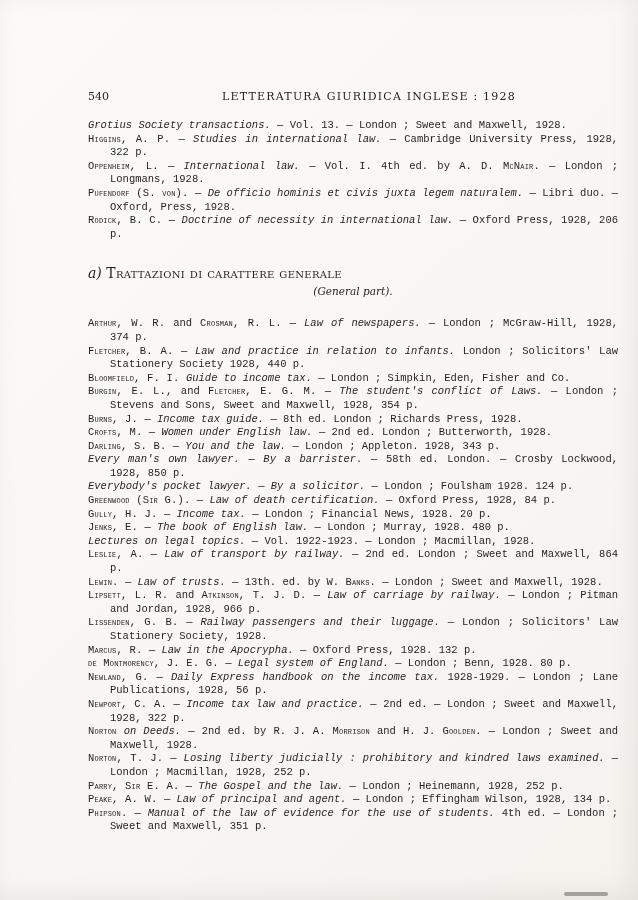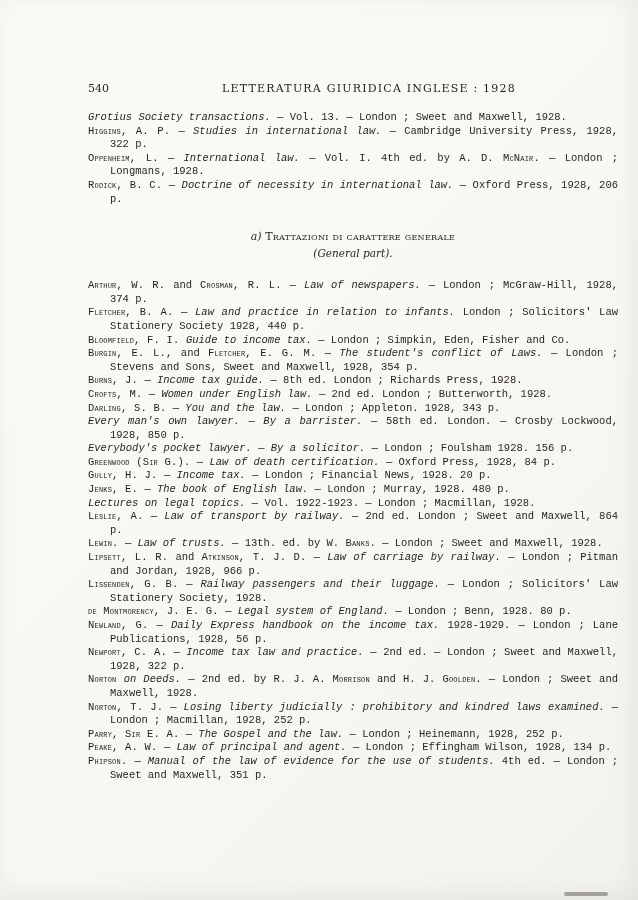--- a/index.html
+++ b/index.html
@@ -17,20 +17,21 @@
   }
   .paper {
     position: absolute;
     inset: 0;
     background: linear-gradient(135deg, #fbfaf7 0%, #f8f7f3 55%, #f3f2ed 100%);
     box-shadow: inset -10px 0 24px rgba(0,0,0,0.035), inset 0 -12px 24px rgba(0,0,0,0.03);
   }
   .content {
     position: relative;
     padding: 82px 20px 0 88px;
+    margin-top: 8px;
   }
   .pagehead {
     display: flex;
     align-items: baseline;
     font-size: 11px;
     margin-bottom: 16px;
   }
   .pageno {
     width: 72px;
     flex: 0 0 auto;
@@ -64,22 +65,22 @@
     margin: 0 0 4px 0;
   }
   .section-sub {
     text-align: center;
     font-style: italic;
     font-size: 10.5px;
     margin: 0;
   }
   .subsection-block { margin-top: 24px; margin-bottom: 20px; }
   .subsection-title {
-    text-align: center;
-    font-size: 11px;
+    text-align: left;
+    font-size: 14px;
     margin: 0 0 4px 0;
   }
   .subsection-title .lbl { font-style: italic; }
   .subsection-title .t { font-variant: small-caps; letter-spacing: 0.3px; }
   .subsection-sub {
     text-align: center;
     font-style: italic;
     font-size: 10.5px;
     margin: 0;
   }
@@ -105,47 +106,49 @@
 
   <div class="pagehead">
     <span class="pageno">540</span>
     <span class="headtitle">LETTERATURA GIURIDICA INGLESE : 1928</span>
   </div>
 
   <div class="entries gap-after-intl" id="intl-entries">
       <p class="entry"><span class="i">Grotius Society transactions.</span><span class="n"> — Vol. 13. — London ; Sweet and Maxwell, 1928.</span></p>
       <p class="entry"><span class="sc">Higgins, A. P.</span><span class="n"> — </span><span class="i">Studies in international law.</span><span class="n"> — Cambridge University Press, 1928, 322 p.</span></p>
       <p class="entry"><span class="sc">Oppenheim, L.</span><span class="n"> — </span><span class="i">International law.</span><span class="n"> — Vol. I. 4th ed. by A. D. </span><span class="sc">McNair</span><span class="n">. — London ; Longmans, 1928.</span></p>
+      <p class="entry"><span class="sc">Pufendorf (S. von).</span><span class="n"> — </span><span class="i">De officio hominis et civis juxta legem naturalem.</span><span class="n"> — Libri duo. — Oxford, Press, 1928.</span></p>
       <p class="entry"><span class="sc">Rodick, B. C.</span><span class="n"> — </span><span class="i">Doctrine of necessity in international law.</span><span class="n"> — Oxford Press, 1928, 206 p.</span></p>
     </div>
 
 
   <div class="subsection-block">
     <p class="subsection-title"><span class="lbl">a)</span> <span class="t">Trattazioni di carattere generale</span></p>
     <p class="subsection-sub">(General part).</p>
   </div>
 
   <div class="entries" id="civil-entries">
       <p class="entry"><span class="sc">Arthur, W. R.</span><span class="n"> and </span><span class="sc">Crosman, R. L.</span><span class="n"> — </span><span class="i">Law of newspapers.</span><span class="n"> — London ; McGraw-Hill, 1928, 374 p.</span></p>
       <p class="entry"><span class="sc">Fletcher, B. A.</span><span class="n"> — </span><span class="i">Law and practice in relation to infants.</span><span class="n"> London ; Solicitors' Law Stationery Society 1928, 440 p.</span></p>
       <p class="entry"><span class="sc">Bloomfield, F. I.</span><span class="n"> </span><span class="i">Guide to income tax.</span><span class="n"> — London ; Simpkin, Eden, Fisher and Co.</span></p>
       <p class="entry"><span class="sc">Burgin, E. L.,</span><span class="n"> and </span><span class="sc">Fletcher, E. G. M.</span><span class="n"> — </span><span class="i">The student's conflict of Laws.</span><span class="n"> — London ; Stevens and Sons, Sweet and Maxwell, 1928, 354 p.</span></p>
       <p class="entry"><span class="sc">Burns, J.</span><span class="n"> — </span><span class="i">Income tax guide.</span><span class="n"> — 8th ed. London ; Richards Press, 1928.</span></p>
       <p class="entry"><span class="sc">Crofts, M.</span><span class="n"> — </span><span class="i">Women under English law.</span><span class="n"> — 2nd ed. London ; Butterworth, 1928.</span></p>
       <p class="entry"><span class="sc">Darling, S. B.</span><span class="n"> — </span><span class="i">You and the law.</span><span class="n"> — London ; Appleton. 1928, 343 p.</span></p>
       <p class="entry"><span class="i">Every man's own lawyer. — By a barrister.</span><span class="n"> — 58th ed. London. — Crosby Lockwood, 1928, 850 p.</span></p>
-      <p class="entry"><span class="i">Everybody's pocket lawyer. — By a solicitor.</span><span class="n"> — London ; Foulsham 1928. 156 p.</span></p>
+      <p class="entry"><span class="i">Everybody's pocket lawyer. — By a solicitor.</span><span class="n"> — London ; Foulsham 1928. 124 p.</span></p>
       <p class="entry"><span class="sc">Greenwood (Sir G.).</span><span class="n"> — </span><span class="i">Law of death certification.</span><span class="n"> — Oxford Press, 1928, 84 p.</span></p>
       <p class="entry"><span class="sc">Gully, H. J.</span><span class="n"> — </span><span class="i">Income tax.</span><span class="n"> — London ; Financial News, 1928. 20 p.</span></p>
       <p class="entry"><span class="sc">Jenks, E.</span><span class="n"> — </span><span class="i">The book of English law.</span><span class="n"> — London ; Murray, 1928. 480 p.</span></p>
       <p class="entry"><span class="i">Lectures on legal topics.</span><span class="n"> — Vol. 1922-1923. — London ; Macmillan, 1928.</span></p>
       <p class="entry"><span class="sc">Leslie, A.</span><span class="n"> — </span><span class="i">Law of transport by railway.</span><span class="n"> — 2nd ed. London ; Sweet and Maxwell, 864 p.</span></p>
       <p class="entry"><span class="sc">Lewin.</span><span class="n"> — </span><span class="i">Law of trusts.</span><span class="n"> — 13th. ed. by W. </span><span class="sc">Banks</span><span class="n">. — London ; Sweet and Maxwell, 1928.</span></p>
       <p class="entry"><span class="sc">Lipsett, L. R.</span><span class="n"> and </span><span class="sc">Atkinson, T. J. D.</span><span class="n"> — </span><span class="i">Law of carriage by railway.</span><span class="n"> — London ; Pitman and Jordan, 1928, 966 p.</span></p>
       <p class="entry"><span class="sc">Lissenden, G. B.</span><span class="n"> — </span><span class="i">Railway passengers and their luggage.</span><span class="n"> — London ; Solicitors' Law Stationery Society, 1928.</span></p>
+      <p class="entry"><span class="sc">Marcus, R.</span><span class="n"> — </span><span class="i">Law in the Apocrypha.</span><span class="n"> — Oxford Press, 1928. 132 p.</span></p>
       <p class="entry"><span class="sc">de Montmorency, J. E. G.</span><span class="n"> — </span><span class="i">Legal system of England.</span><span class="n"> — London ; Benn, 1928. 80 p.</span></p>
       <p class="entry"><span class="sc">Newland, G.</span><span class="n"> — </span><span class="i">Daily Express handbook on the income tax.</span><span class="n"> 1928-1929. — London ; Lane Publications, 1928, 56 p.</span></p>
       <p class="entry"><span class="sc">Newport, C. A.</span><span class="n"> — </span><span class="i">Income tax law and practice.</span><span class="n"> — 2nd ed. — London ; Sweet and Maxwell, 1928, 322 p.</span></p>
       <p class="entry"><span class="sc">Norton</span><span class="i"> on Deeds.</span><span class="n"> — 2nd ed. by R. J. A. </span><span class="sc">Morrison</span><span class="n"> and H. J. </span><span class="sc">Goolden</span><span class="n">. — London ; Sweet and Maxwell, 1928.</span></p>
       <p class="entry"><span class="sc">Norton, T. J.</span><span class="n"> — </span><span class="i">Losing liberty judicially : prohibitory and kindred laws examined.</span><span class="n"> — London ; Macmillan, 1928, 252 p.</span></p>
       <p class="entry"><span class="sc">Parry, Sir E. A.</span><span class="n"> — </span><span class="i">The Gospel and the law.</span><span class="n"> — London ; Heinemann, 1928, 252 p.</span></p>
       <p class="entry"><span class="sc">Peake, A. W.</span><span class="n"> — </span><span class="i">Law of principal and agent.</span><span class="n"> — London ; Effingham Wilson, 1928, 134 p.</span></p>
       <p class="entry"><span class="sc">Phipson.</span><span class="n"> — </span><span class="i">Manual of the law of evidence for the use of students.</span><span class="n"> 4th ed. — London ; Sweet and Maxwell, 351 p.</span></p>
     </div>
 

